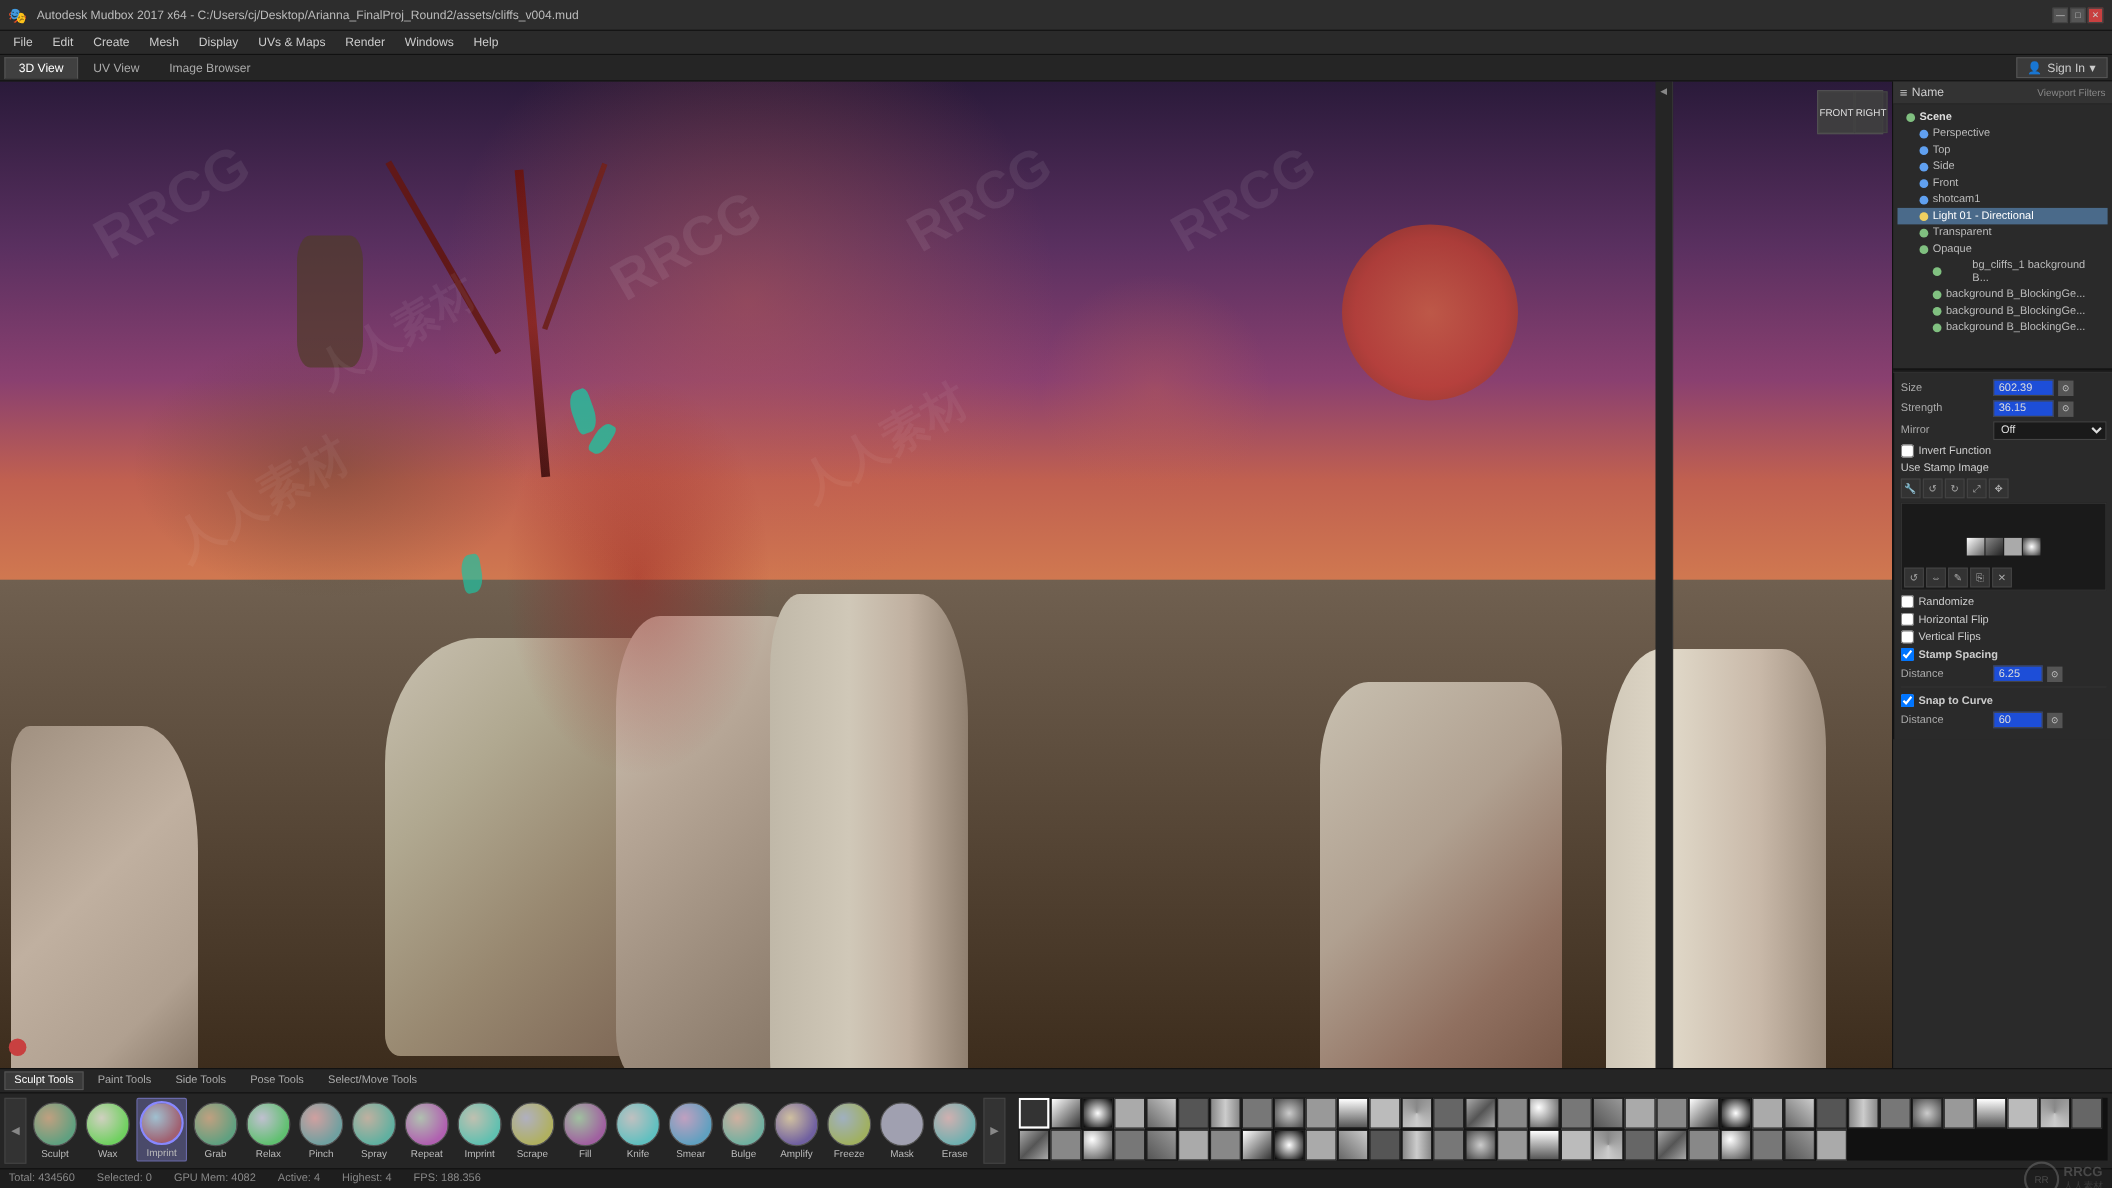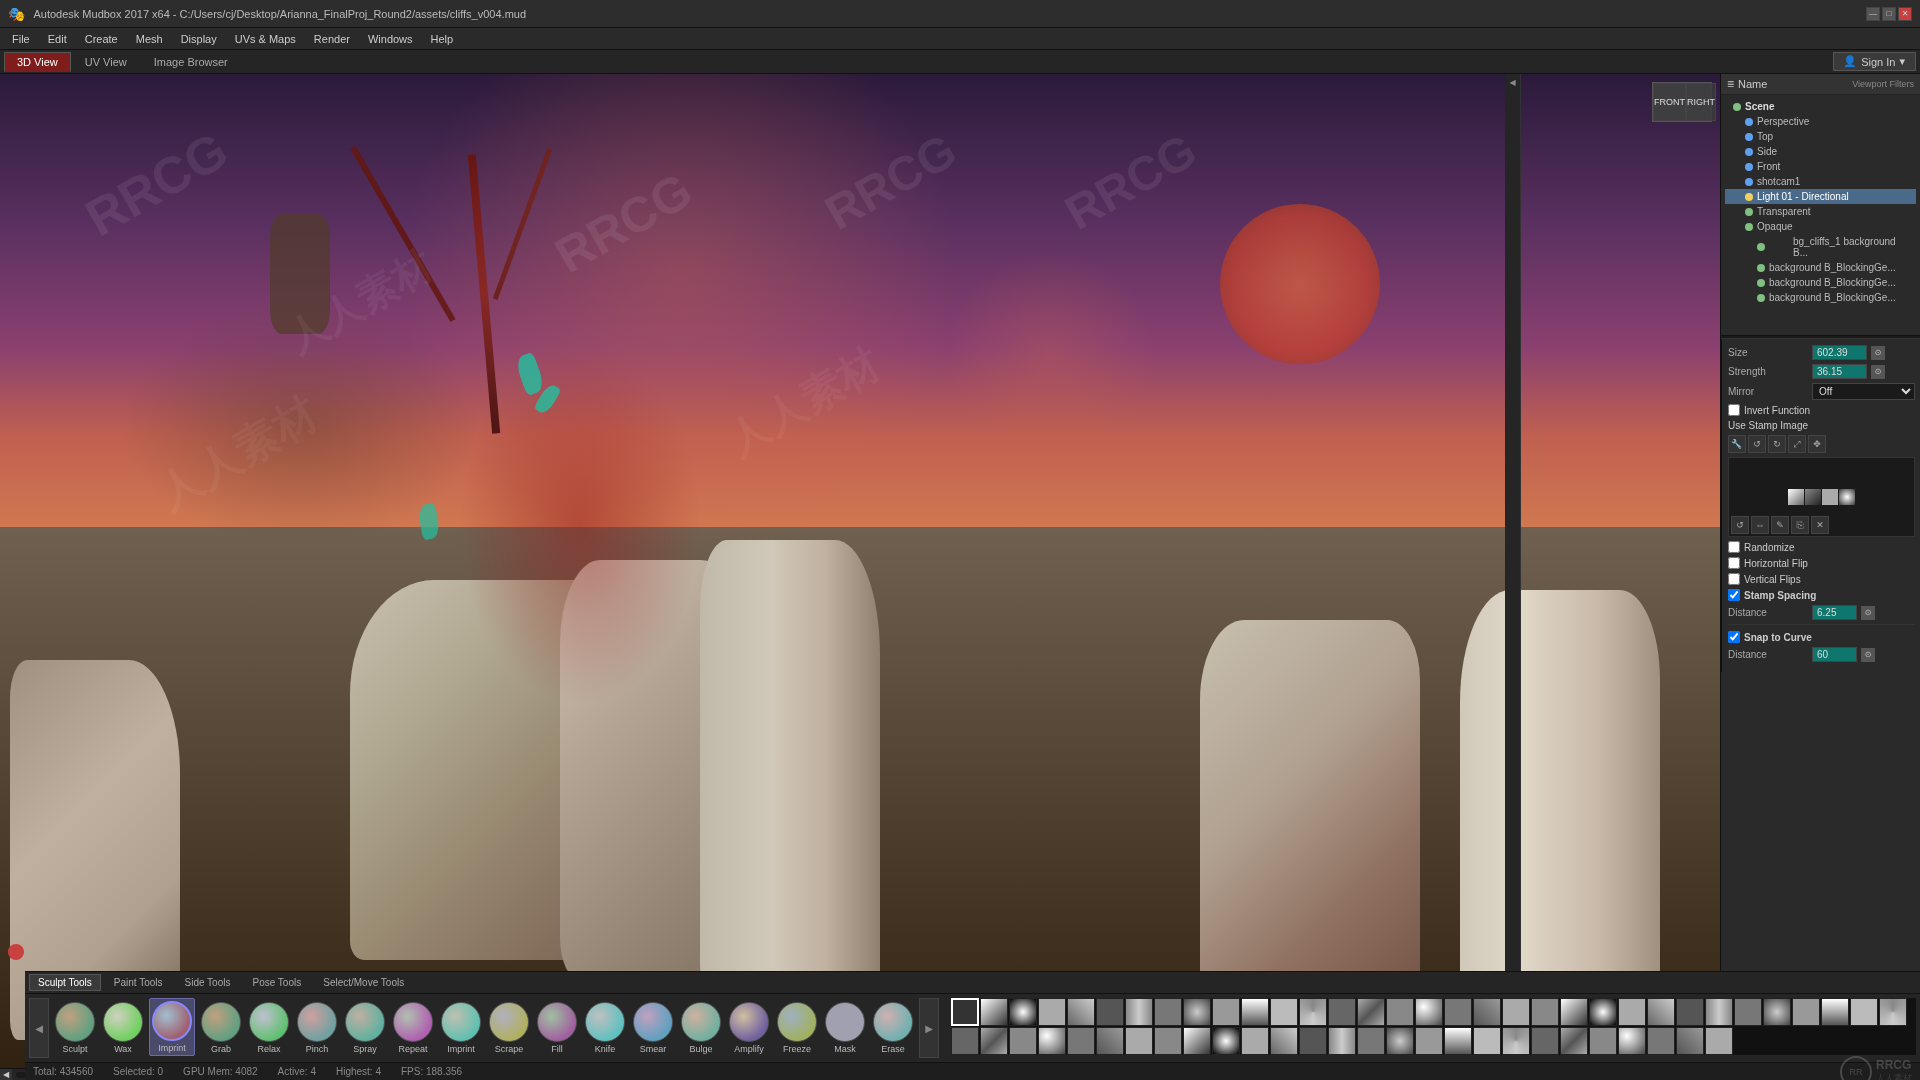--- a/index.html
+++ b/index.html
@@ -41,21 +41,21 @@
       gap: 1px;
     }
     .tab {
       padding: 3px 12px;
       font-size: 11px;
       cursor: pointer;
       color: #aaa;
       border: 1px solid transparent;
     }
     .tab.active {
-      background: #7f1d1d;
+      background: #404040;
       color: #fff;
       border-color: #555 #555 #3a3a3a #555;
     }
 
     
     #signin-btn {
       margin-left: auto;
       background: #3a3a3a;
       border: 1px solid #555;
       color: #ccc;
@@ -175,21 +175,21 @@
       overflow-y: auto;
     }
     .prop-row {
       display: flex;
       align-items: center;
       margin-bottom: 4px;
       gap: 4px;
     }
     .prop-label { color: #aaa; width: 80px; flex-shrink: 0; }
     .prop-input {
-      background: #0f766e;
+      background: #1d4ed8;
       border: 1px solid #444;
       color: #ddd;
       padding: 1px 4px;
       font-size: 10px;
       width: 60px;
     }
     .prop-slider-btn { background: #555; border: none; color: #ccc; width: 14px; height: 14px; cursor: pointer; font-size: 8px; display: flex; align-items: center; justify-content: center; }
     .prop-check { display: flex; align-items: center; gap: 4px; margin-bottom: 4px; }
     .prop-select {
       background: #1a1a1a;
@@ -720,21 +720,21 @@
           <span class="prop-label">Distance</span>
           <input class="prop-input" style="width: 45px;" value="60">
           <button class="prop-slider-btn">⊙</button>
         </div>
       </div>
     </div>
   </div>
 
 </div>
 
-<div id="bottom-area" style="position:fixed; bottom:0; left:0; right:0; z-index:100; background:#252525; border-top:1px solid #111;margin-left:25px;">
+<div id="bottom-area" style="position:fixed; bottom:0; left:0; right:0; z-index:100; background:#252525; border-top:1px solid #111;">
 
   <div id="tool-tabs">
     <div class="tool-tab active">Sculpt Tools</div>
     <div class="tool-tab">Paint Tools</div>
     <div class="tool-tab">Side Tools</div>
     <div class="tool-tab">Pose Tools</div>
     <div class="tool-tab">Select/Move Tools</div>
   </div>
 
   <div style="display:flex; align-items:flex-start; padding:4px;">

